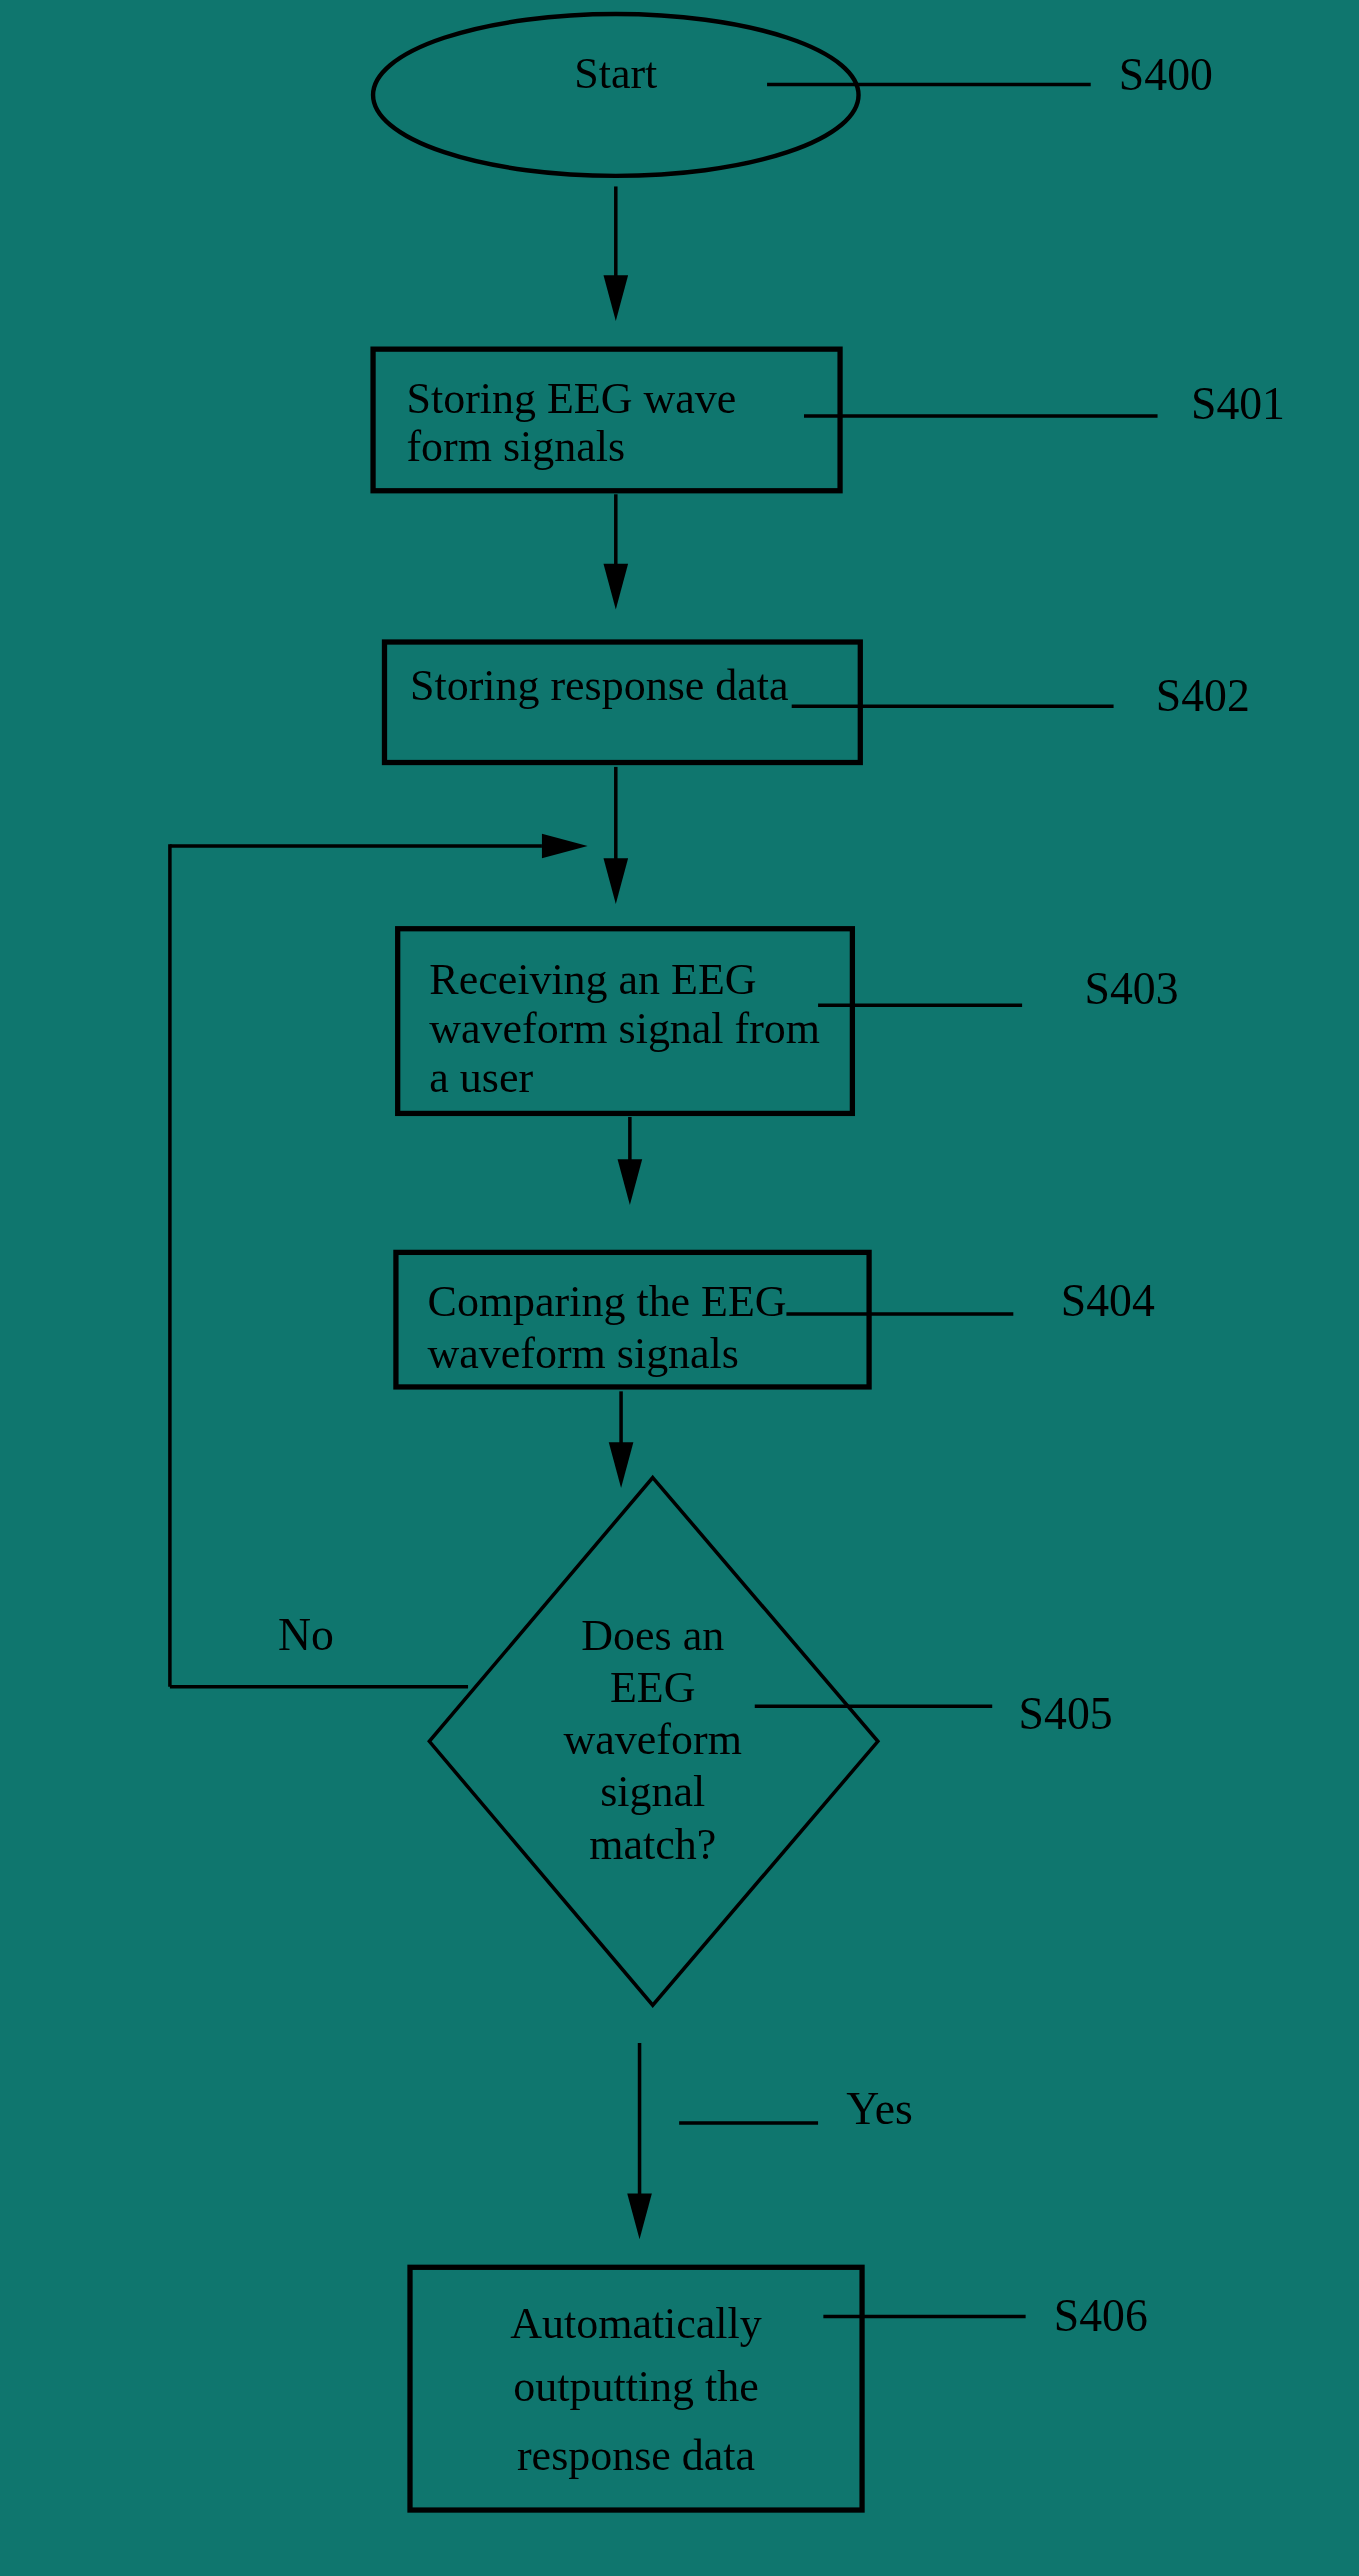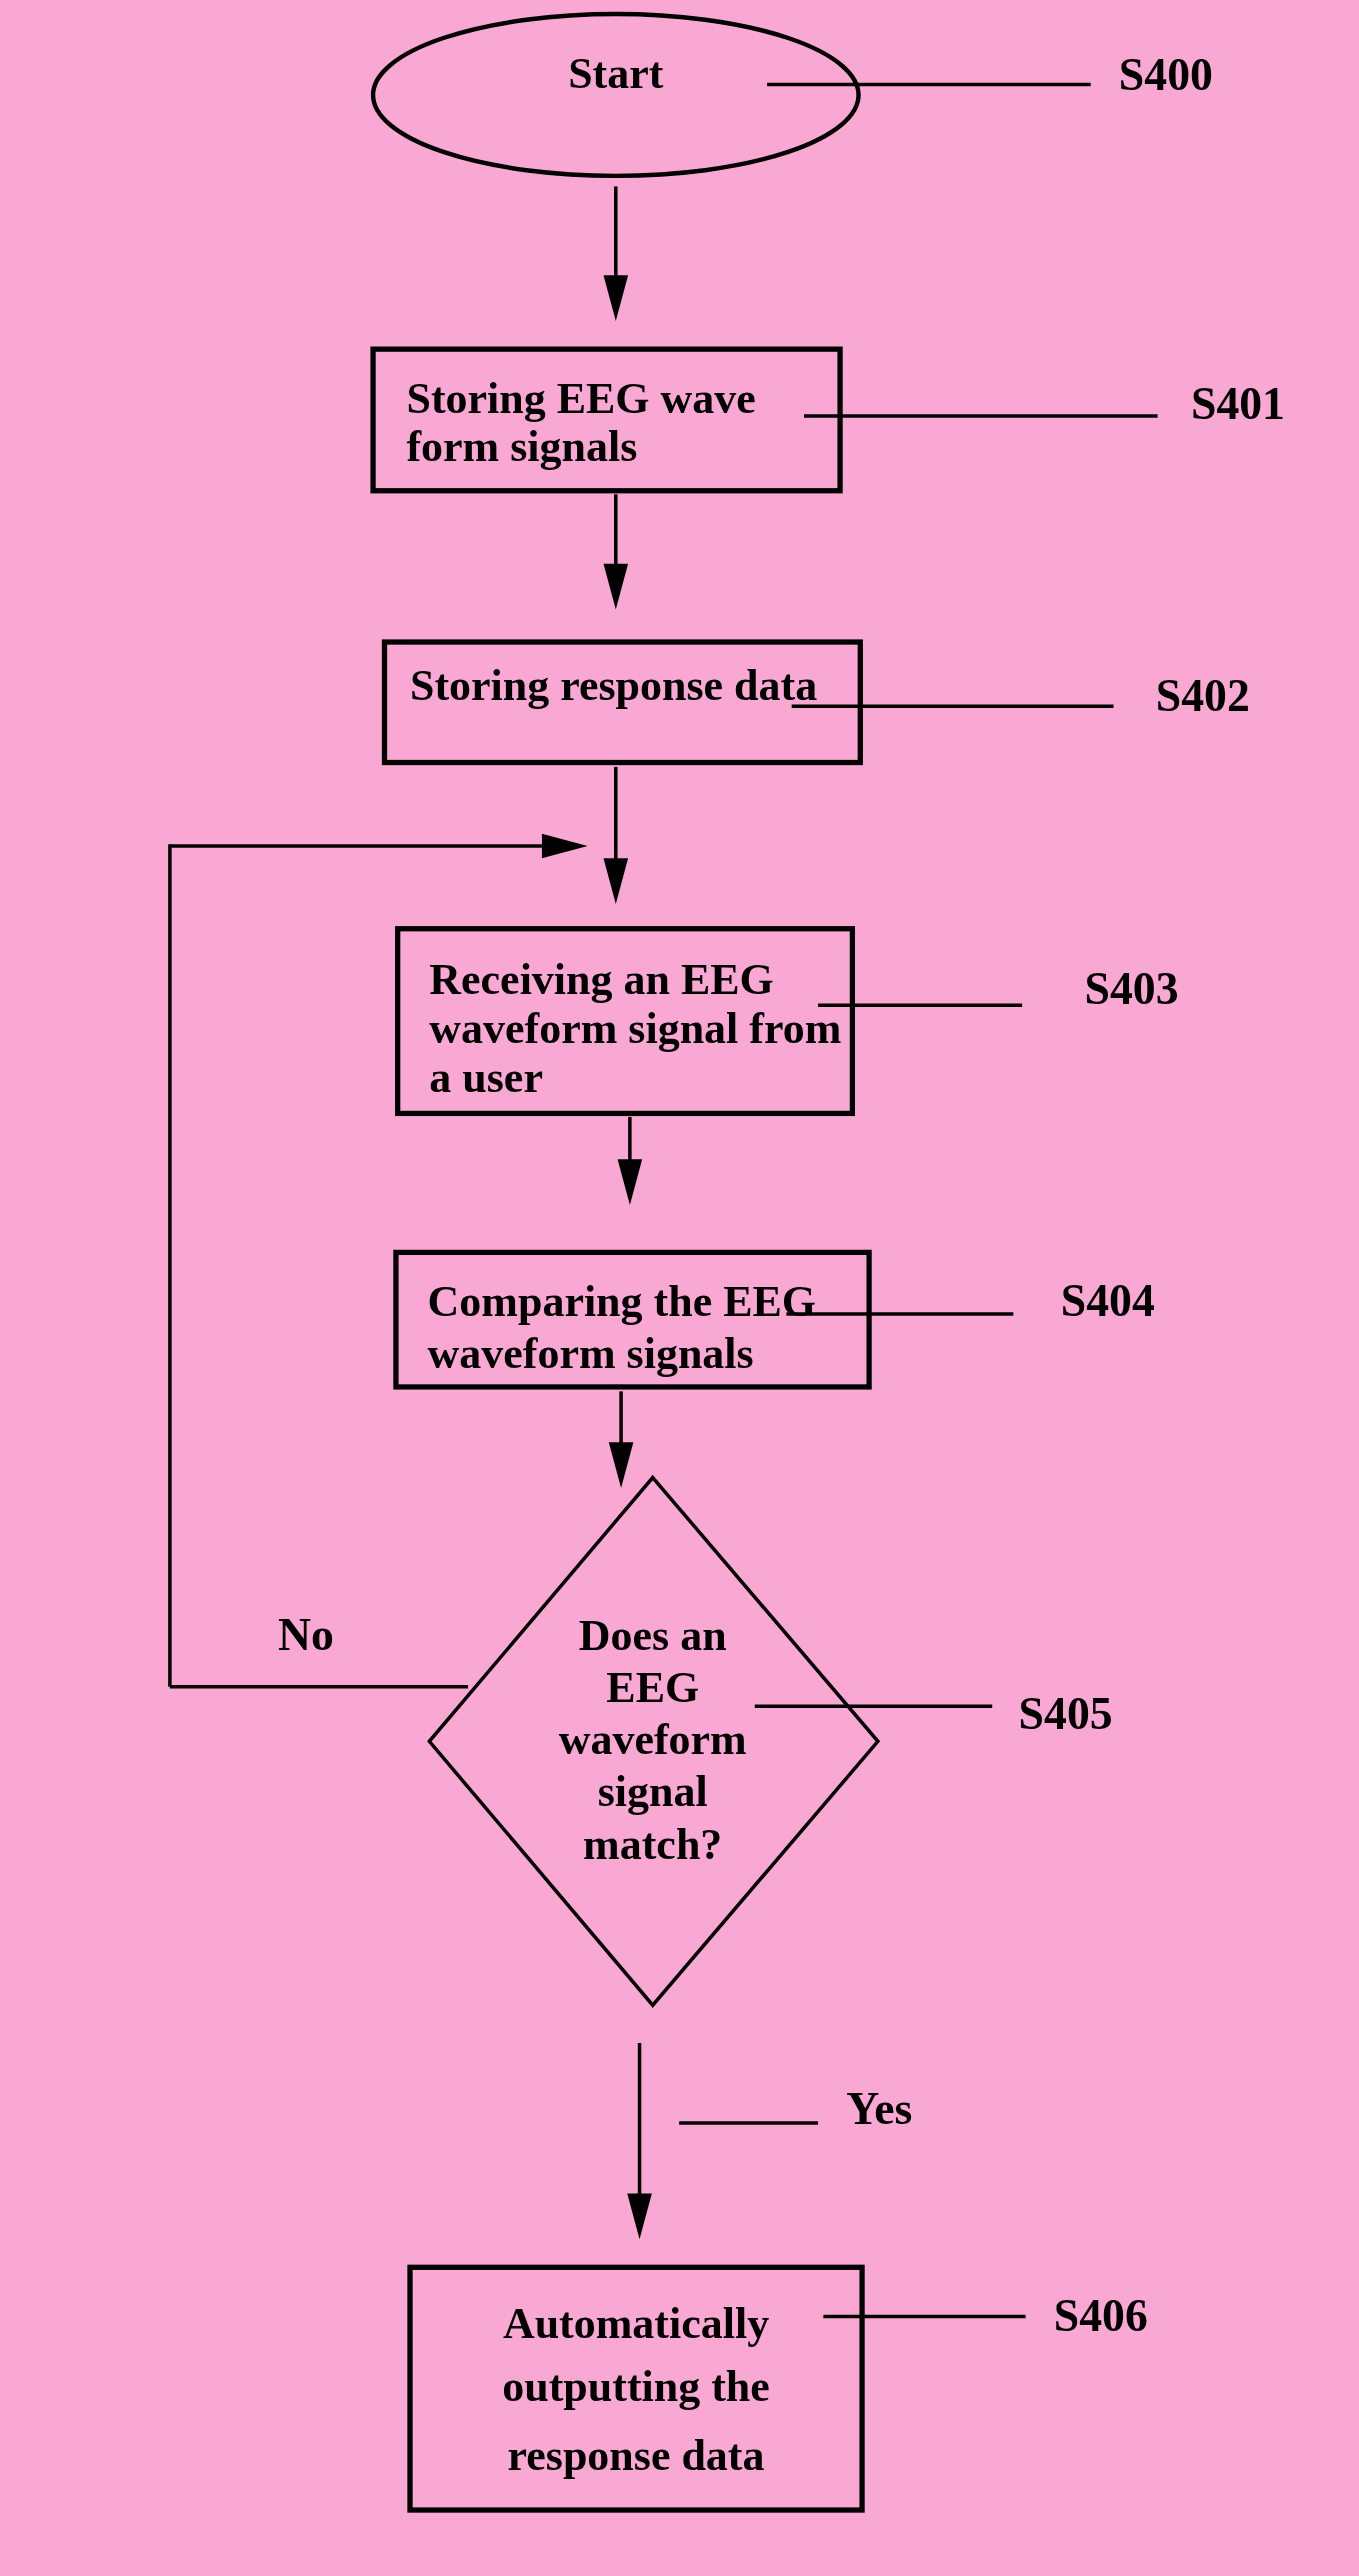--- a/index.html
+++ b/index.html
@@ -1,22 +1,21 @@
 <!DOCTYPE html>
 <html style="font-size:14px"><head>
 <meta charset="utf-8">
 <style>
   html, body { margin: 0; padding: 0; background: #ffffff; }
   .canvas {
     position: relative;
     width: 1360px;
     height: 2576px;
-    background: #f9a8d4;
+    background: #0f766e;
     font-family: "Liberation Serif", "DejaVu Serif", serif;
-    font-weight: bold;
   }
   svg.fig { display: block; width: 1360px; height: 2576px; }
   .shape { fill: none; stroke: #000; stroke-width: 6; }
   .thin  { fill: none; stroke: #000; stroke-width: 5; }
   .ln    { stroke: #000; stroke-width: 4; fill: none; }
   .head  { fill: #000; stroke: none; }
   .t     { font-family: "Liberation Serif", "DejaVu Serif", serif; font-size: 50px; fill: #000; }
   .tag   { font-size: 52px; }
   .mid   { text-anchor: middle; }
 </style>

